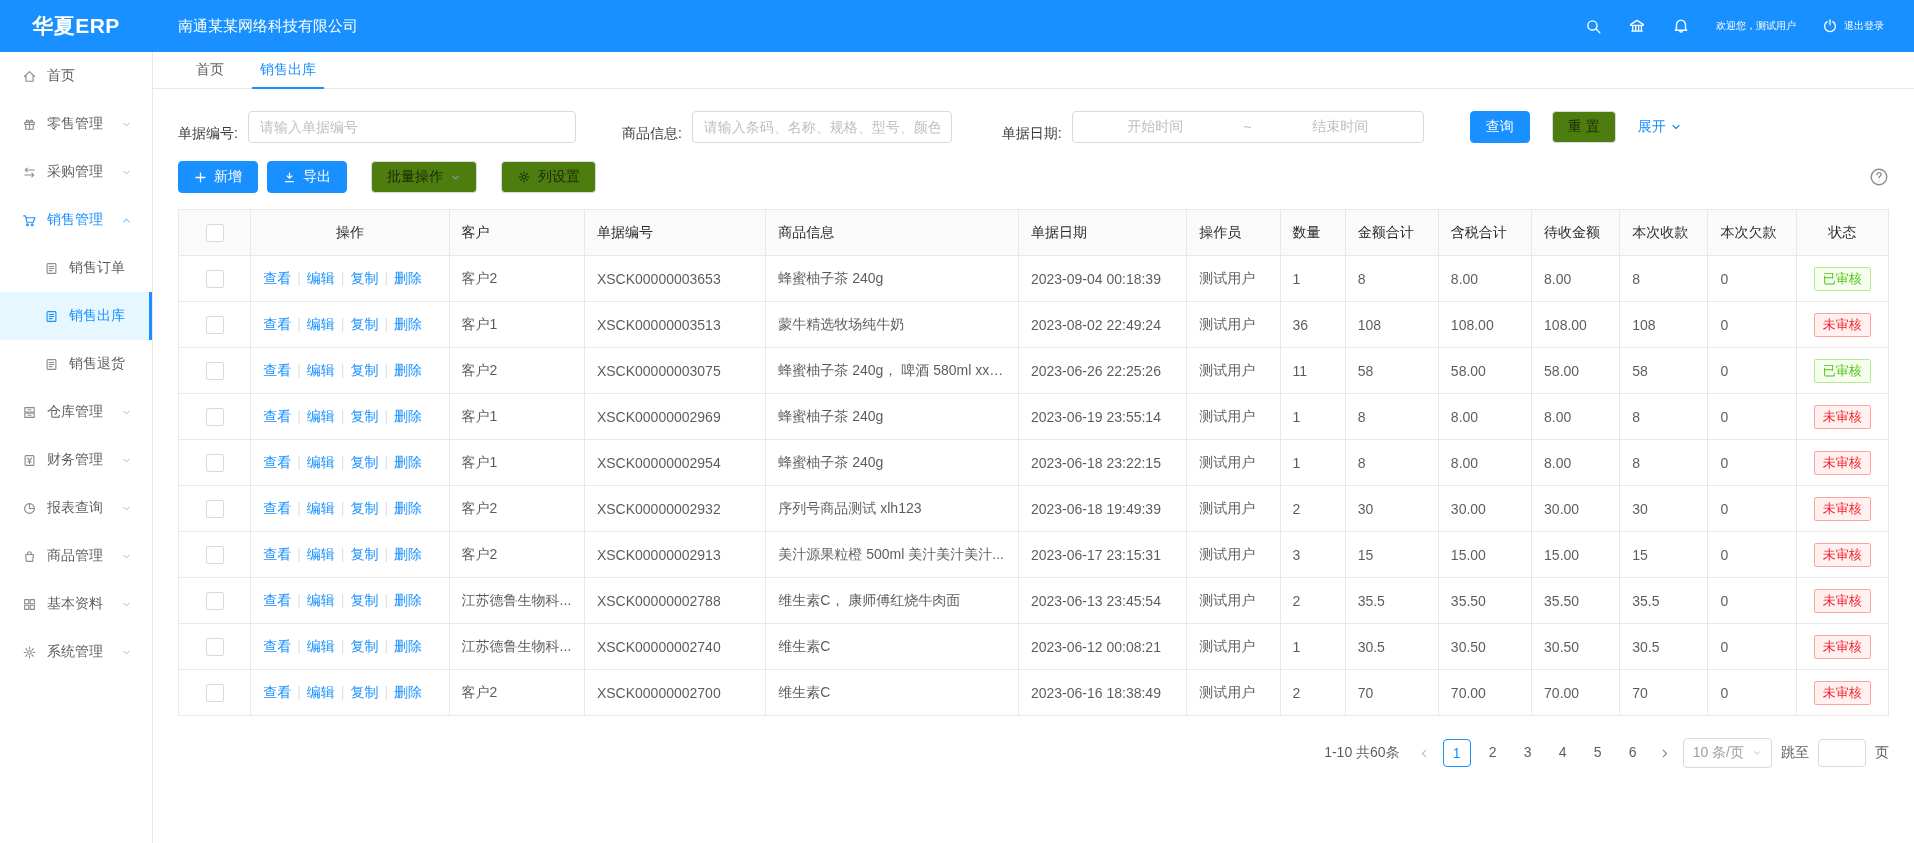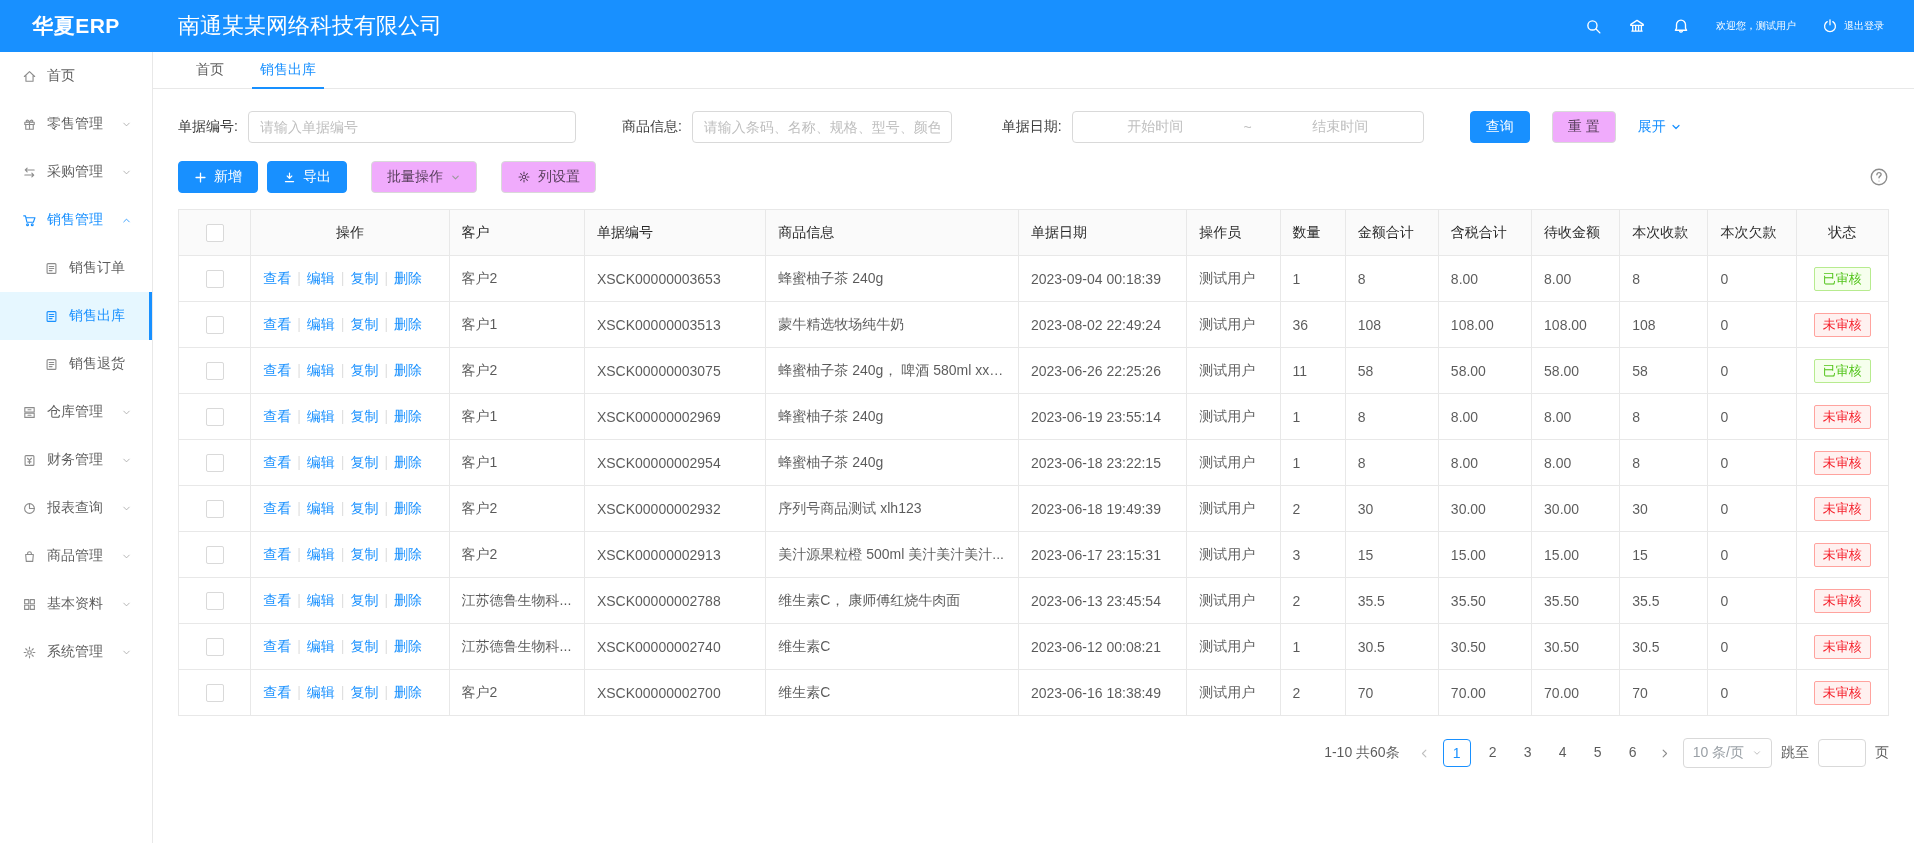--- a/index.html
+++ b/index.html
@@ -7,21 +7,21 @@
     width:1914px;height:843px;background:#fff;
     font-family:"Liberation Sans","DejaVu Sans",sans-serif;
     color:rgba(0,0,0,.65);font-size:14px;
   }
   .ico{display:inline-flex;align-items:center;justify-content:center;}
   .ico svg{display:block;}
 
   
   .topbar{height:52px;background:#1890ff;display:flex;align-items:center;color:#fff;}
   .logo{width:152px;flex:0 0 152px;font-size:21px;font-weight:bold;text-align:center;letter-spacing:.5px;cursor:pointer;}
-  .company{font-size:22px;margin-left:26px;font-weight:400;}
+  .company{font-size:15px;margin-left:26px;font-weight:400;}
   .top-right{margin-left:auto;display:flex;align-items:center;gap:26px;padding-right:30px;font-size:10px;}
   .tico{cursor:pointer;color:#fff;}
   .logout{display:flex;align-items:center;gap:6px;cursor:pointer;}
 
   
   .body{display:flex;height:791px;}
   .sidebar{width:152px;flex:0 0 152px;border-right:1px solid #e8e8e8;background:#fff;overflow:hidden;}
   .menu-item{height:48px;display:flex;align-items:center;padding:0 10px 0 22px;color:rgba(0,0,0,.65);cursor:pointer;white-space:nowrap;}
   .menu-item .ico{margin-right:10px;color:#8c8c8c;}
   .menu-item .mlabel{flex:0 1 auto;}
@@ -36,30 +36,30 @@
   main{flex:1;display:flex;flex-direction:column;min-width:0;}
   .tabbar{height:36px;border-bottom:1px solid #e8e8e8;display:flex;padding-left:25px;background:#fff;}
   .tab{display:flex;align-items:center;padding:0 18px;position:relative;cursor:pointer;color:rgba(0,0,0,.65);}
   .tab.active{color:#1890ff;}
   .tab.active::after{content:"";position:absolute;left:10px;right:10px;bottom:-1px;height:2px;background:#1890ff;}
 
   .content{padding:0 25px;flex:1;}
 
   
   .filter-row{display:flex;align-items:center;margin-top:22px;}
-  .fgroup{display:flex;align-items:center;}
+  .fgroup{display:flex;align-items:flex-end;}
   .fgroup label{color:rgba(0,0,0,.78);margin-right:10px;white-space:nowrap;}
   .txt-input{height:32px;border:1px solid #d9d9d9;border-radius:4px;padding:0 11px;font-size:14px;color:rgba(0,0,0,.65);outline:none;box-sizing:border-box;font-family:inherit;}
   .txt-input::placeholder{color:#bfbfbf;}
   .g1{margin-right:46px;} .g1 .txt-input{width:328px;}
   .g2{margin-right:50px;} .g2 .txt-input{width:260px;}
   .range-input{width:352px;height:32px;border:1px solid #d9d9d9;border-radius:4px;display:flex;align-items:center;box-sizing:border-box;color:#bfbfbf;cursor:text;}
   .range-input span{flex:1;text-align:center;}
   .range-input .tilde{flex:0 0 20px;}
-  .btn{height:32px;border-radius:4px;border:1px solid #d9d9d9;background:#f0abfc;color:rgba(0,0,0,.65);
+  .btn{height:32px;border-radius:4px;border:1px solid #d9d9d9;background:#4d7c0f;color:rgba(0,0,0,.65);
        font-size:14px;padding:0 15px;display:inline-flex;align-items:center;gap:7px;cursor:pointer;font-family:inherit;}
   .btn.primary{background:#1890ff;border-color:#1890ff;color:#fff;}
   .btn-search{margin-left:46px;}
   .btn-reset{margin-left:22px;letter-spacing:4px;padding-right:11px;}
   .expand{margin-left:22px;color:#1890ff;display:inline-flex;align-items:center;gap:4px;cursor:pointer;}
 
   
   .toolbar-row{display:flex;align-items:center;margin-top:18px;gap:9px;}
   .toolbar-row .gap{width:6px;}
   .help{margin-left:auto;color:#8c8c8c;cursor:pointer;}

